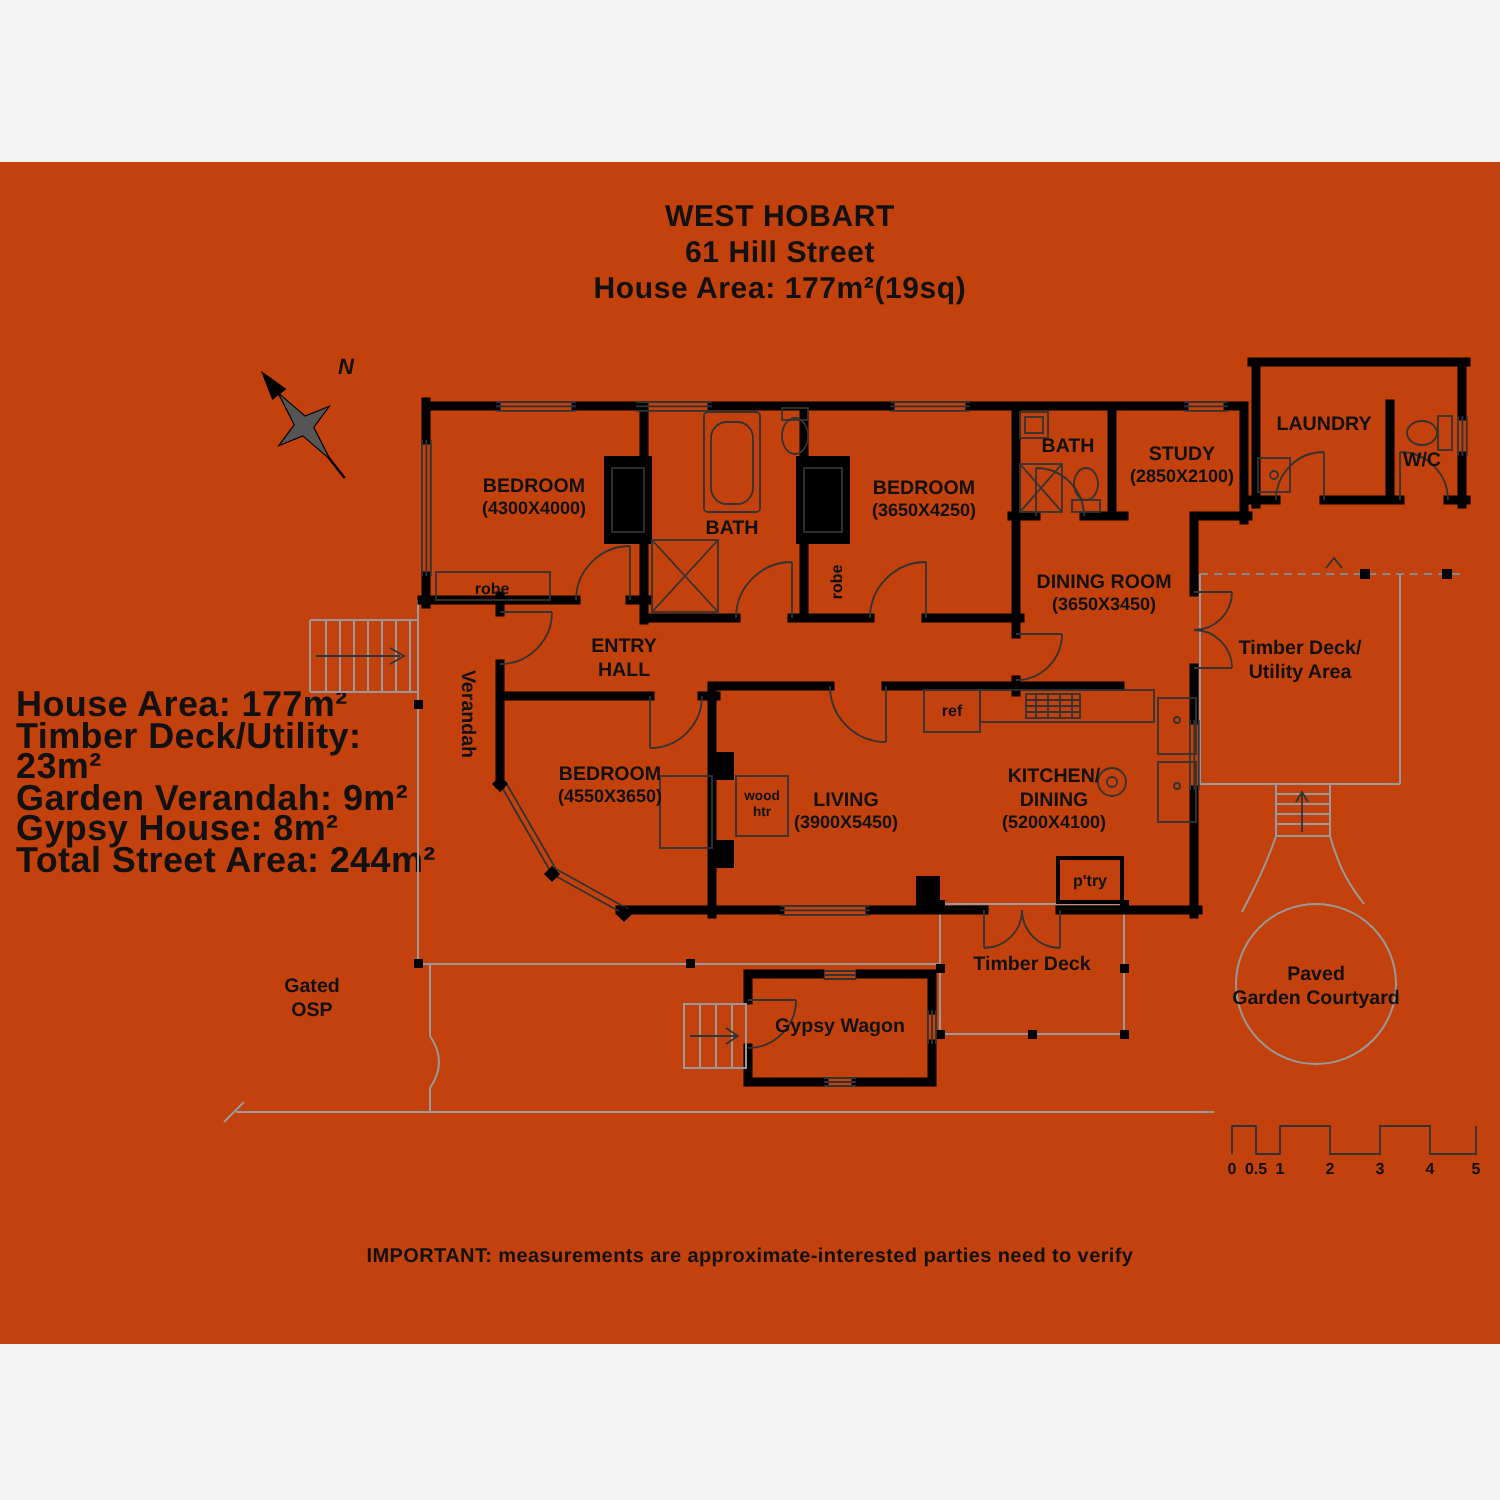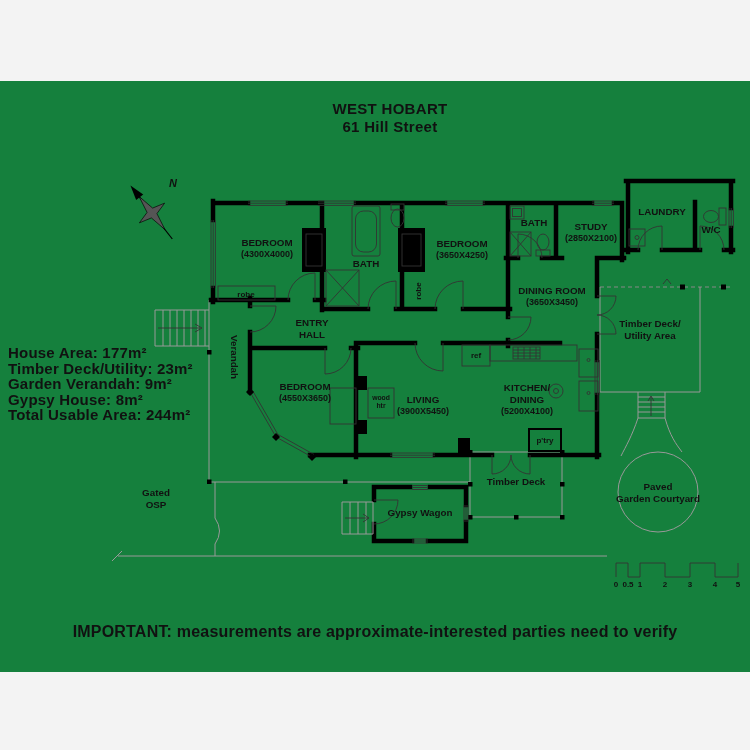--- a/index.html
+++ b/index.html
@@ -1,26 +1,26 @@
 <!DOCTYPE html>
 <html><head>
 <meta charset="utf-8">
 <style>
   html,body{margin:0;padding:0;background:#fff;}
-  #canvas{position:relative;width:750px;height:750px;background:#15803d;overflow:hidden;
+  #canvas{position:relative;width:750px;height:750px;background:#c2410c;overflow:hidden;
           font-family:"Liberation Sans",sans-serif;color:#111;}
   .band{position:absolute;left:0;width:750px;background:#f3f3f3;}
   #band-top{top:0;height:81px;}
   #band-bottom{top:672px;height:78px;}
   #title{position:absolute;left:215px;top:100px;width:350px;text-align:center;
          font-size:15px;font-weight:700;line-height:18px;letter-spacing:.3px;}
-  #stats{position:absolute;left:8px;top:345px;width:215px;font-size:15px;
+  #stats{position:absolute;left:8px;top:345px;width:215px;font-size:18px;
          font-weight:700;line-height:15.6px;letter-spacing:.2px;}
   #disclaimer{position:absolute;left:0;top:623px;width:750px;text-align:center;
-         font-size:16px;font-weight:700;letter-spacing:.2px;}
+         font-size:10px;font-weight:700;letter-spacing:.2px;}
   svg{position:absolute;left:0;top:0;}
   svg text{font-family:"Liberation Sans",sans-serif;fill:#111;}
   .rm{font-size:9.8px;font-weight:bold;text-anchor:middle;}
   .dim{font-size:9px;font-weight:bold;text-anchor:middle;}
   .sm{font-size:8px;font-weight:bold;text-anchor:middle;}
   .xs{font-size:6.8px;font-weight:bold;text-anchor:middle;}
   .tick{font-size:8px;font-weight:bold;text-anchor:middle;}
   .north-n{font-size:11px;font-weight:bold;font-style:italic;text-anchor:middle;}
   .w{stroke:#000;stroke-width:4.5;fill:none;stroke-linecap:square;}
   .t{stroke:#333;stroke-width:.9;fill:none;}
@@ -31,28 +31,29 @@
 </head>
 <body>
 
 <div id="canvas">
   <div class="band" id="band-top"></div>
   <div class="band" id="band-bottom"></div>
 
   <div id="title">
     <div>WEST HOBART</div>
     <div>61 Hill Street</div>
+    <div>House Area: 177m²(19sq)</div>
   </div>
 
   <div id="stats">
     <div>House Area: 177m²</div>
     <div>Timber Deck/Utility: 23m²</div>
     <div>Garden Verandah: 9m²</div>
     <div>Gypsy House: 8m²</div>
-    <div>Total Usable Area: 244m²</div>
+    <div>Total Street Area: 244m²</div>
   </div>
 
   <svg width="750" height="750" viewBox="0 0 750 750">
 
     <g>
       <path class="g" d="M209,300 V482 M209,482 H470"></path>
       <rect class="blk" x="207" y="350" width="4.5" height="4.5"></rect>
       <rect class="blk" x="207" y="479.5" width="4.5" height="4.5"></rect>
       <rect class="blk" x="343" y="479.5" width="4.5" height="4.5"></rect>
     </g>

